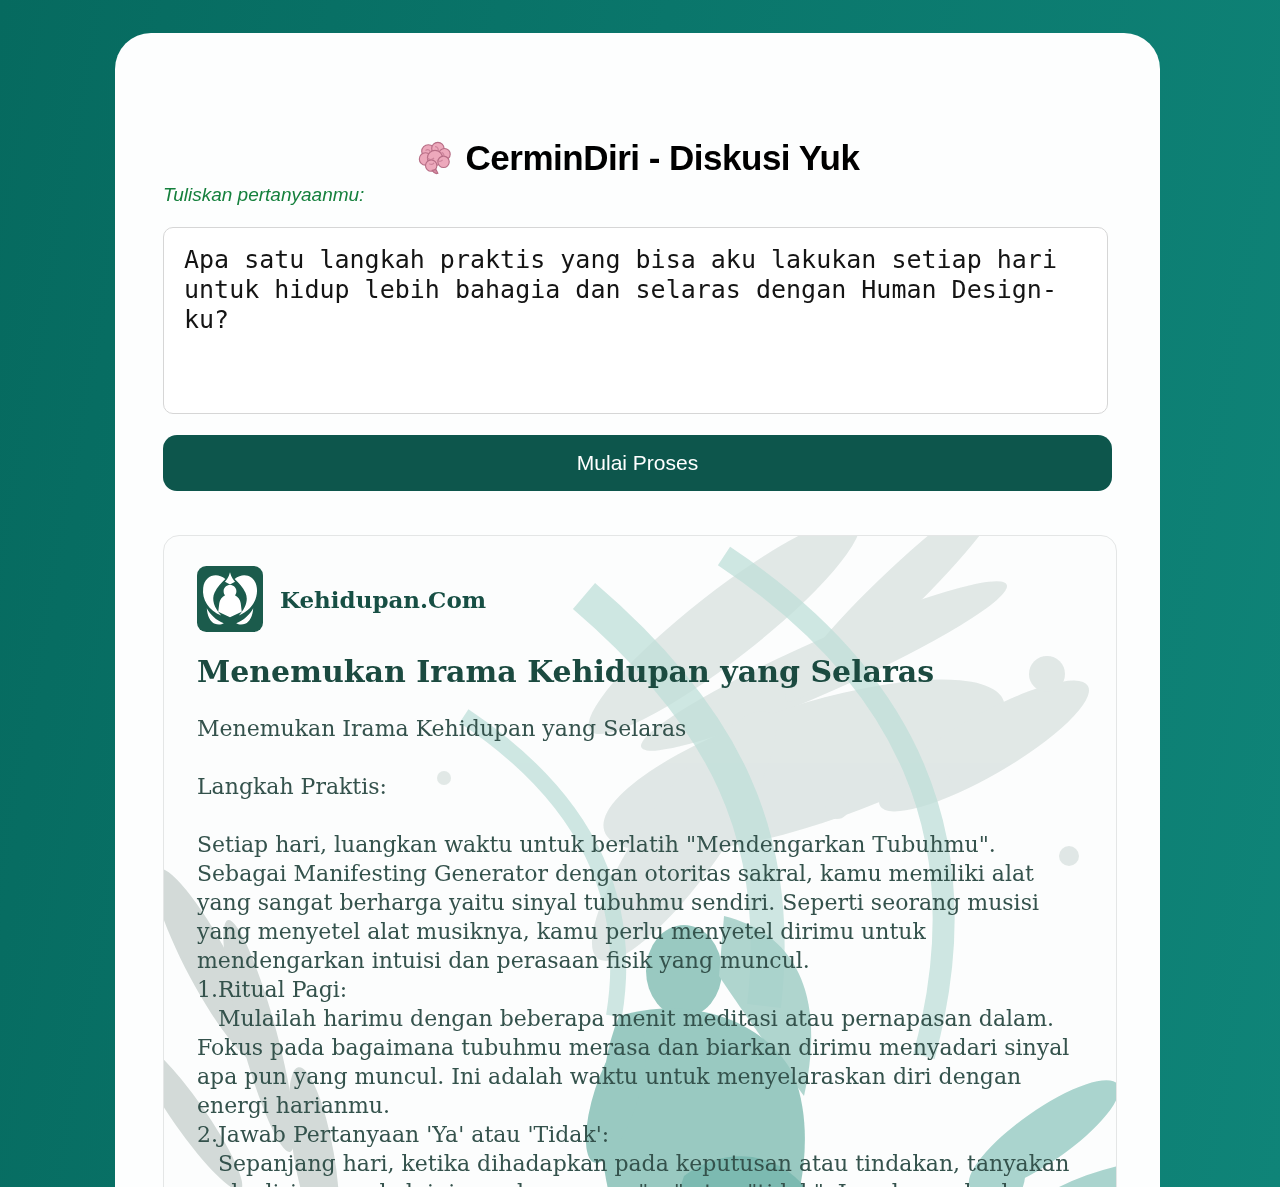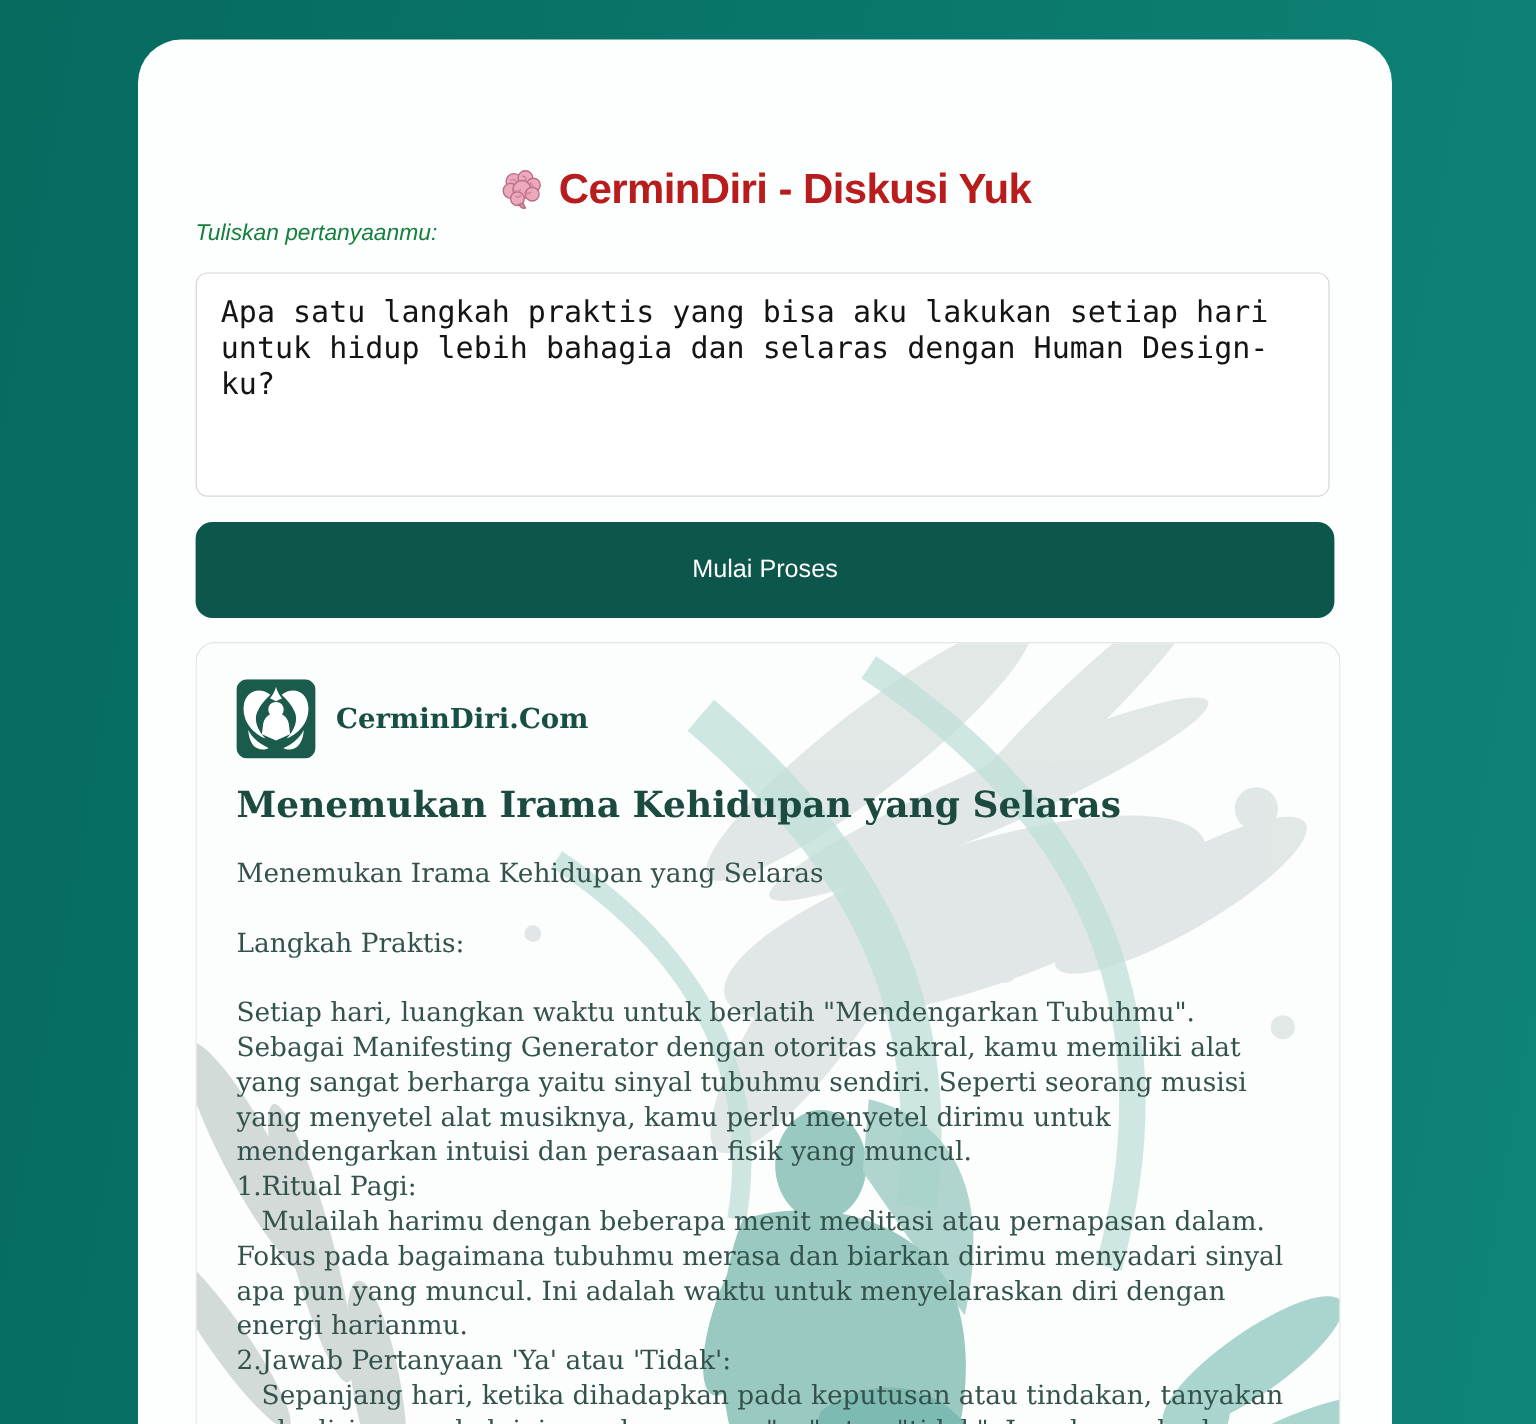--- a/index.html
+++ b/index.html
@@ -8,36 +8,36 @@
     background:linear-gradient(100deg,#066a5f 0%,#0a766b 45%,#0f8478 100%);
     font-family:"Liberation Sans",sans-serif;
   }
   .outer-card{
     position:absolute;left:115px;top:33px;width:1045px;height:1220px;
     background:#fdfefe;border-radius:36px;box-sizing:border-box;
   }
   .app-title{
     position:absolute;top:82px;left:0;right:0;
     display:flex;align-items:center;justify-content:center;gap:12px;
-    color:#b91c1c;font-size:35px;font-weight:700;letter-spacing:-0.5px;
+    color:#000000;font-size:35px;font-weight:700;letter-spacing:-0.5px;
   }
   .brain{width:38px;height:38px;flex:0 0 auto;}
   .prompt-label{
     position:absolute;top:151px;left:48px;
     font-style:italic;font-size:19px;color:#15803d;
   }
   .question-input{
     position:absolute;top:194px;left:48px;width:945px;height:187px;
     box-sizing:border-box;padding:17px 20px;
     border:1px solid #d6d6d6;border-radius:10px;background:#ffffff;
     font-family:"DejaVu Sans Mono",monospace;font-size:25px;line-height:30px;
     color:#141414;resize:none;outline:none;overflow:hidden;
   }
   .submit-btn{
-    position:absolute;top:402px;left:48px;width:949px;height:80px;
+    position:absolute;top:402px;left:48px;width:949px;height:56px;
     background:#0d564c;border:none;border-radius:14px;
     color:#ffffff;font-family:"Liberation Sans",sans-serif;
     font-size:21px;font-weight:500;cursor:pointer;
   }
   .result-card{
     position:absolute;top:502px;left:48px;width:954px;min-height:700px;
     background:#fcfdfd;border:1px solid #e4e6e6;border-radius:16px;
     box-sizing:border-box;overflow:hidden;
   }
   .watermark{position:absolute;top:0;left:0;width:954px;height:700px;pointer-events:none;}
@@ -146,21 +146,21 @@
           <rect width="64" height="64" rx="9" fill="#1b5b4c"></rect>
           <g fill="#ffffff">
             <path d="M32 6c1.3 5 3.4 7.6 4.9 9.3L32 17.9l-4.9-2.6C28.6 13.6 30.7 11 32 6z"></path>
             <path d="M32 18.5c3.5 0 6.2 2.6 6.2 5.9 0 1.5-.5 2.9-1.4 3.9 3 1.6 5.1 4.3 5.6 7.9l1 8.2L32 49.6l-11.4-5.2 1-8.2c.5-3.6 2.6-6.3 5.6-7.9-.9-1-1.4-2.4-1.4-3.9 0-3.3 2.7-5.9 6.2-5.9z"></path>
             <path d="M27.5 12.5C18.5 5.5 7.5 9.5 6 21c-1.5 11.5 5.5 22 17.5 27-7-7.5-9.5-15.5-6.5-22 2.5-5.5 6.5-10 10.5-13.5z"></path>
             <path d="M36.5 12.5c9-7 20-3 21.5 8.5 1.5 11.5-5.5 22-17.5 27 7-7.5 9.5-15.5 6.5-22-2.5-5.5-6.5-10-10.5-13.5z"></path>
             <path d="M9.5 41c3.5 6.5 9 11.5 16.5 14.5-2.5 1.6-6 1.6-8.6.5C12.6 54.4 10 48 9.5 41z"></path>
             <path d="M54.5 41c-3.5 6.5-9 11.5-16.5 14.5 2.5 1.6 6 1.6 8.6.5C51.4 54.4 54 48 54.5 41z"></path>
           </g>
         </svg>
-        <span class="brand-name">CerminDiri.Com</span>
+        <span class="brand-name">Kehidupan.Com</span>
       </div>
 
       <h2 class="result-title">Menemukan Irama Kehidupan yang Selaras</h2>
 
       <div class="result-body">Menemukan Irama Kehidupan yang Selaras
 
 Langkah Praktis:
 
 Setiap hari, luangkan waktu untuk berlatih "Mendengarkan Tubuhmu". Sebagai Manifesting Generator dengan otoritas sakral, kamu memiliki alat yang sangat berharga yaitu sinyal tubuhmu sendiri. Seperti seorang musisi yang menyetel alat musiknya, kamu perlu menyetel dirimu untuk mendengarkan intuisi dan perasaan fisik yang muncul.
 1.Ritual Pagi:

